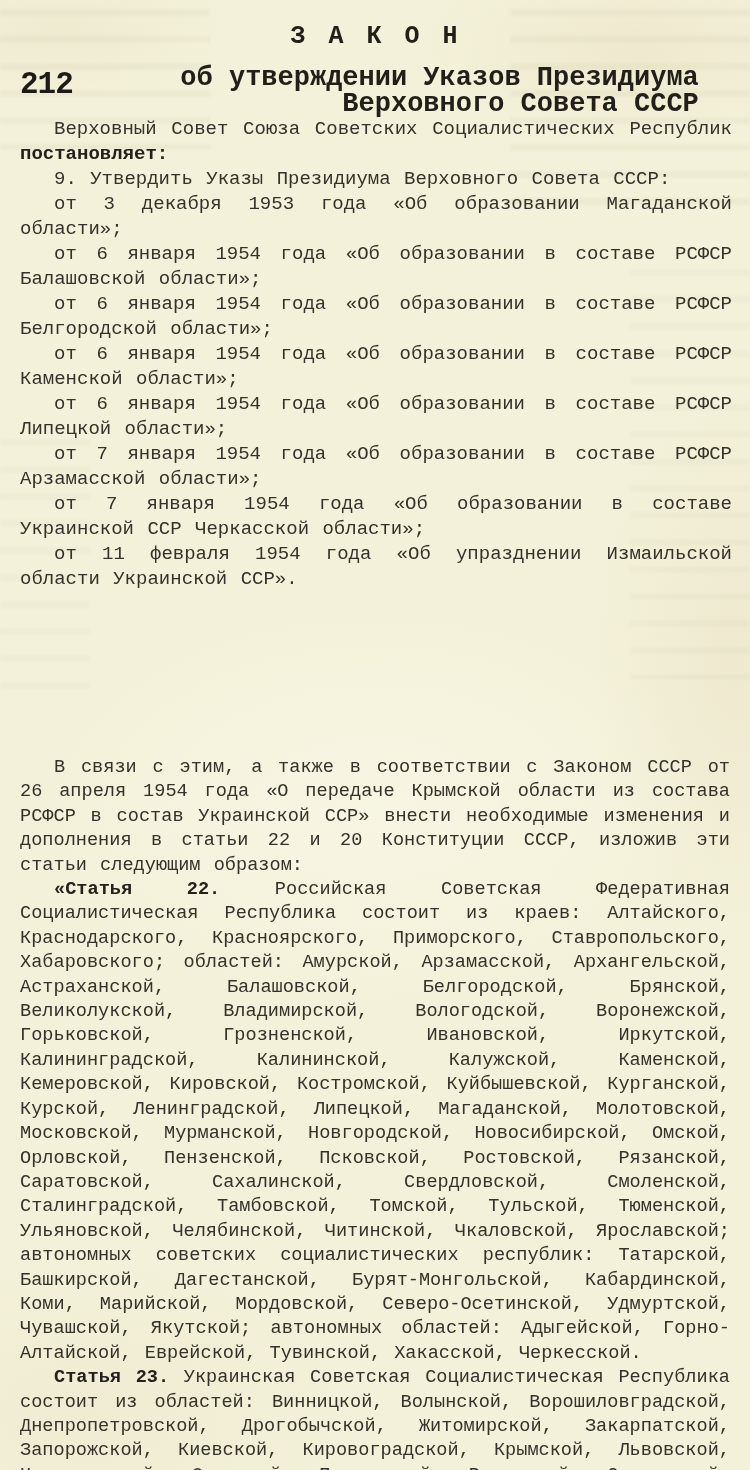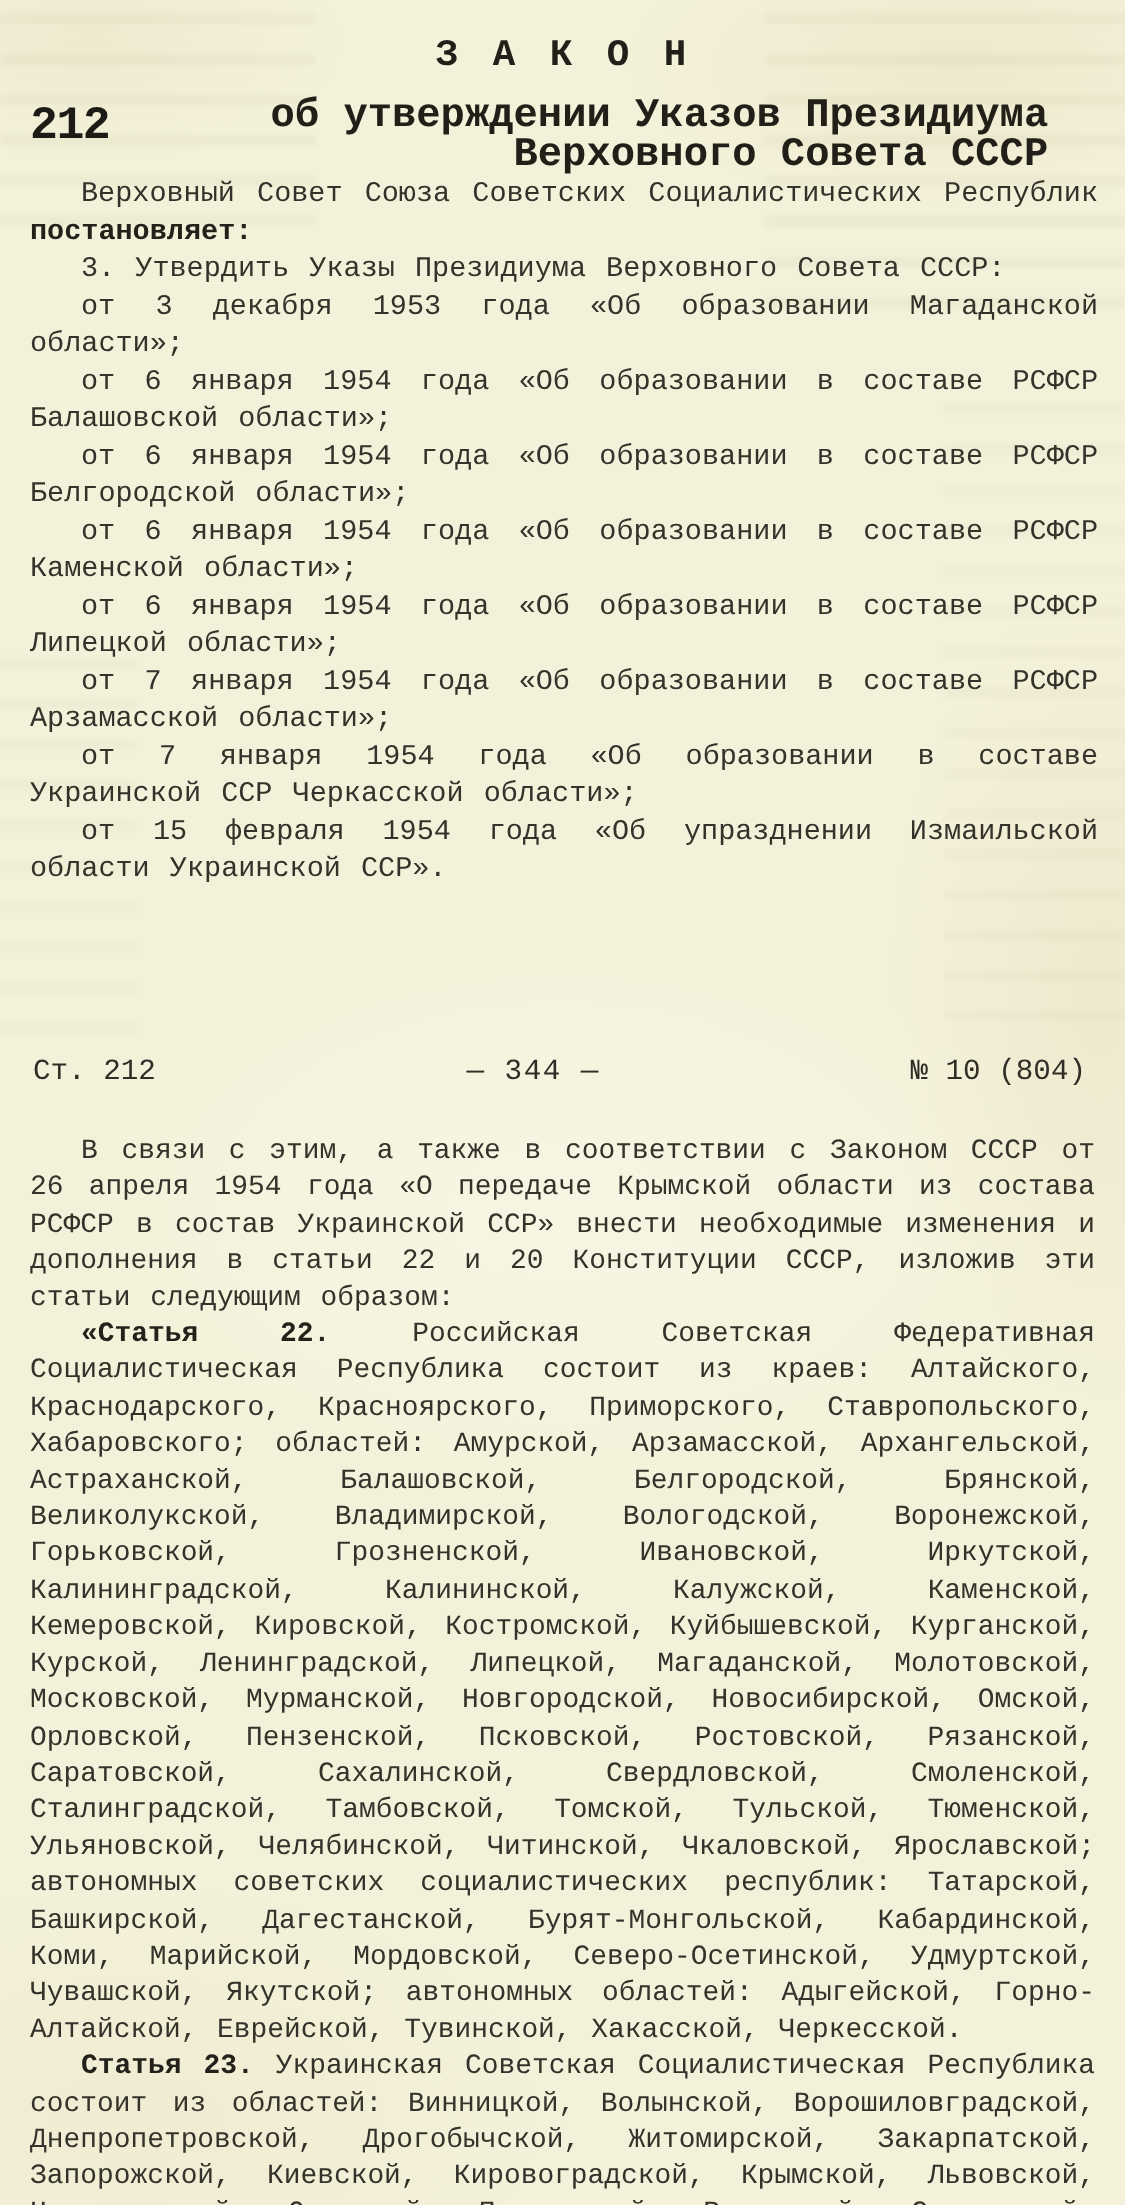--- a/index.html
+++ b/index.html
@@ -131,37 +131,32 @@
     <div class="kicker">З А К О Н</div>
 
     <div class="law-head">
       <div class="law-number">212</div>
       <div class="law-title">об утверждении Указов Президиума Верховного Совета СССР</div>
     </div>
 
     <p class="body preamble"><span>Верховный Совет Союза Советских Социалистических Республик</span>
 <strong>постановляет:</strong></p>
 
-    <p class="body resolution-intro">3. Утвердить Указы Президиума Верховного Совета СССР:</p>
+    <p class="body resolution-intro">9. Утвердить Указы Президиума Верховного Совета СССР:</p>
 
     <p class="body decree">от 3 декабря 1953 года «Об образовании Магаданской области»;</p>
     <p class="body decree">от 6 января 1954 года «Об образовании в составе РСФСР Балашовской области»;</p>
     <p class="body decree">от 6 января 1954 года «Об образовании в составе РСФСР Белгородской области»;</p>
     <p class="body decree">от 6 января 1954 года «Об образовании в составе РСФСР Каменской области»;</p>
     <p class="body decree">от 6 января 1954 года «Об образовании в составе РСФСР Липецкой области»;</p>
     <p class="body decree">от 7 января 1954 года «Об образовании в составе РСФСР Арзамасской области»;</p>
     <p class="body decree">от 7 января 1954 года «Об образовании в составе Украинской ССР Черкасской области»;</p>
-    <p class="body decree">от 15 февраля 1954 года «Об упразднении Измаильской области Украинской ССР».</p>
+    <p class="body decree">от 11 февраля 1954 года «Об упразднении Измаильской области Украинской ССР».</p>
   </div>
 
-  <div class="running-head">
-    <span class="left">Ст. 212</span>
-    <span class="center">— 344 —</span>
-    <span class="right">№ 10 (804)</span>
-  </div>
 
   <div class="part2">
     <p class="body amendment">В связи с этим, а также в соответствии с Законом СССР от 26 апреля 1954 года «О передаче Крымской области из состава РСФСР в состав Украинской ССР» внести необходимые изменения и дополнения в статьи 22 и 20 Конституции СССР, изложив эти статьи следующим образом:</p>
 
     <p class="body article"><strong>«Статья 22.</strong>
 <span>Российская Советская Федеративная Социалистическая Республика состоит из краев: Алтайского, Краснодарского, Красноярского, Приморского, Ставропольского, Хабаровского; областей: Амурской, Арзамасской, Архангельской, Астраханской, Балашовской, Белгородской, Брянской, Великолукской, Владимирской, Вологодской, Воронежской, Горьковской, Грозненской, Ивановской, Иркутской, Калининградской, Калининской, Калужской, Каменской, Кемеровской, Кировской, Костромской, Куйбышевской, Курганской, Курской, Ленинградской, Липецкой, Магаданской, Молотовской, Московской, Мурманской, Новгородской, Новосибирской, Омской, Орловской, Пензенской, Псковской, Ростовской, Рязанской, Саратовской, Сахалинской, Свердловской, Смоленской, Сталинградской, Тамбовской, Томской, Тульской, Тюменской, Ульяновской, Челябинской, Читинской, Чкаловской, Ярославской; автономных советских социалистических республик: Татарской, Башкирской, Дагестанской, Бурят-Монгольской, Кабардинской, Коми, Марийской, Мордовской, Северо-Осетинской, Удмуртской, Чувашской, Якутской; автономных областей: Адыгейской, Горно-Алтайской, Еврейской, Тувинской, Хакасской, Черкесской.</span></p>
 
     <p class="body article"><strong>Статья 23.</strong>
 <span>Украинская Советская Социалистическая Республика состоит из областей: Винницкой, Волынской, Ворошиловградской, Днепропетровской, Дрогобычской, Житомирской, Закарпатской, Запорожской, Киевской, Кировоградской, Крымской, Львовской, Николаевской, Одесской, Полтавской, Ровенской, Сталинской, Станиславской, Сумской, Тернопольской, Харьковской, Херсонской, Хмельницкой, Черкасской, Черниговской и Черновицкой».</span></p>
   </div>

